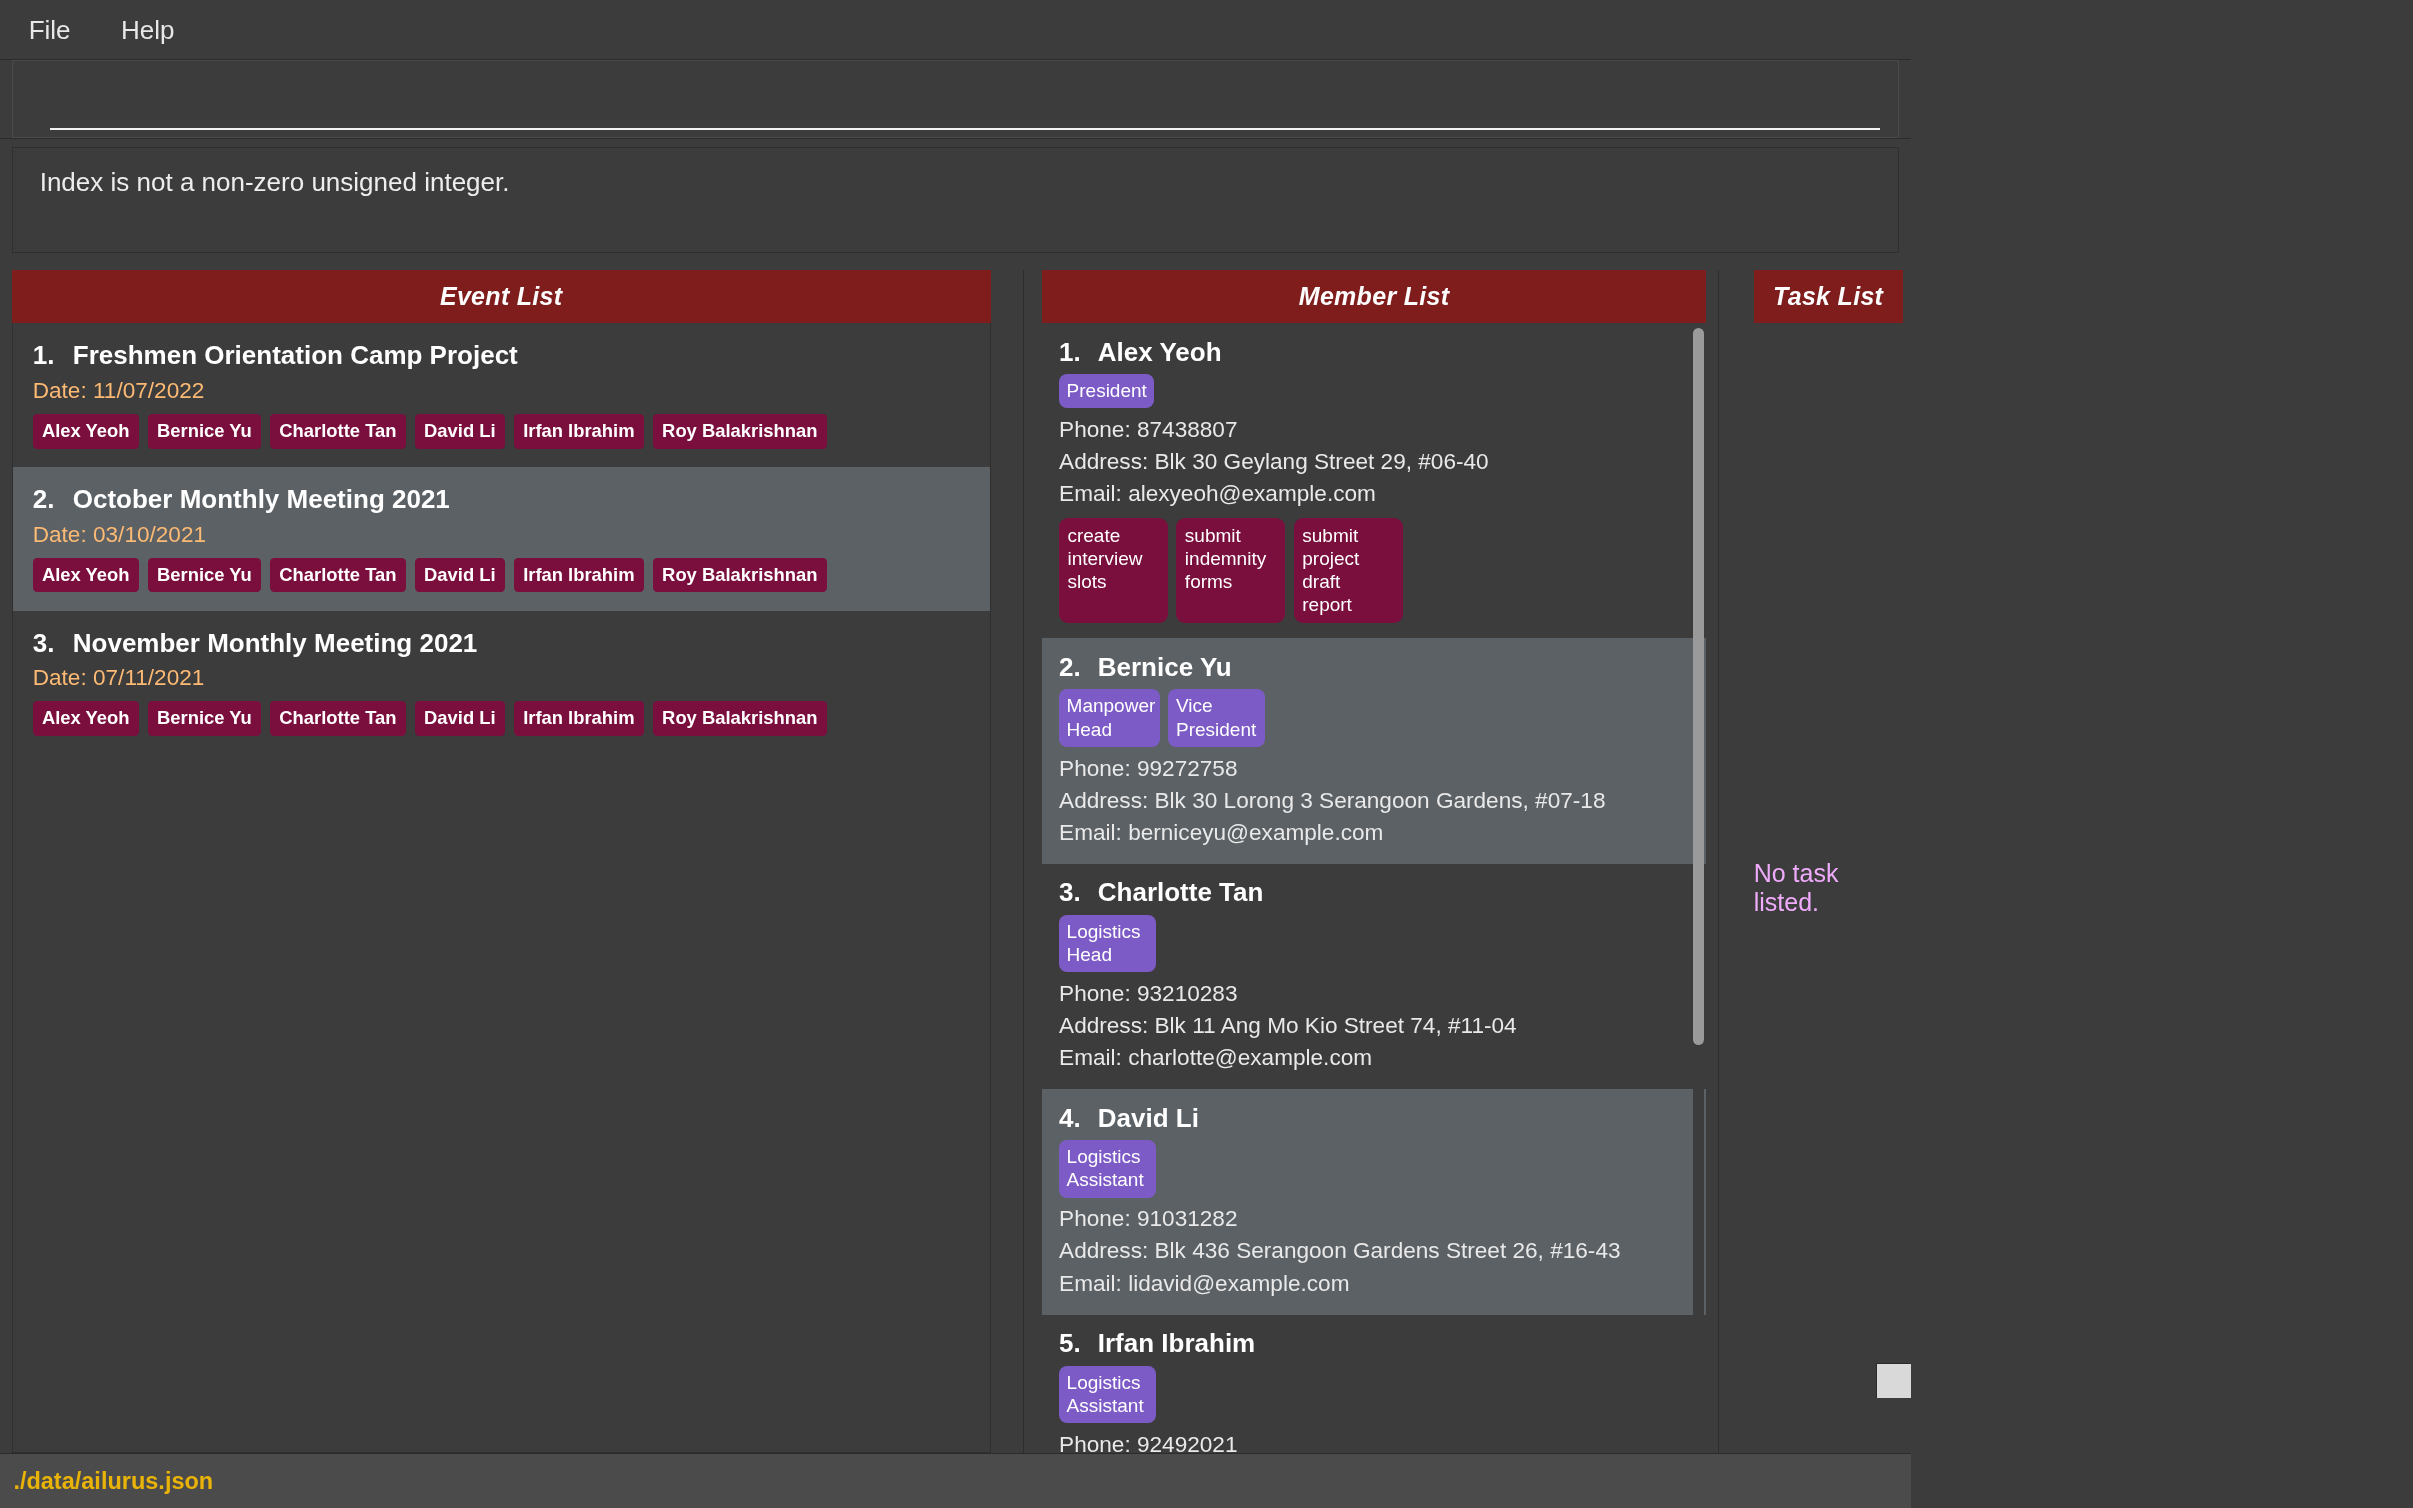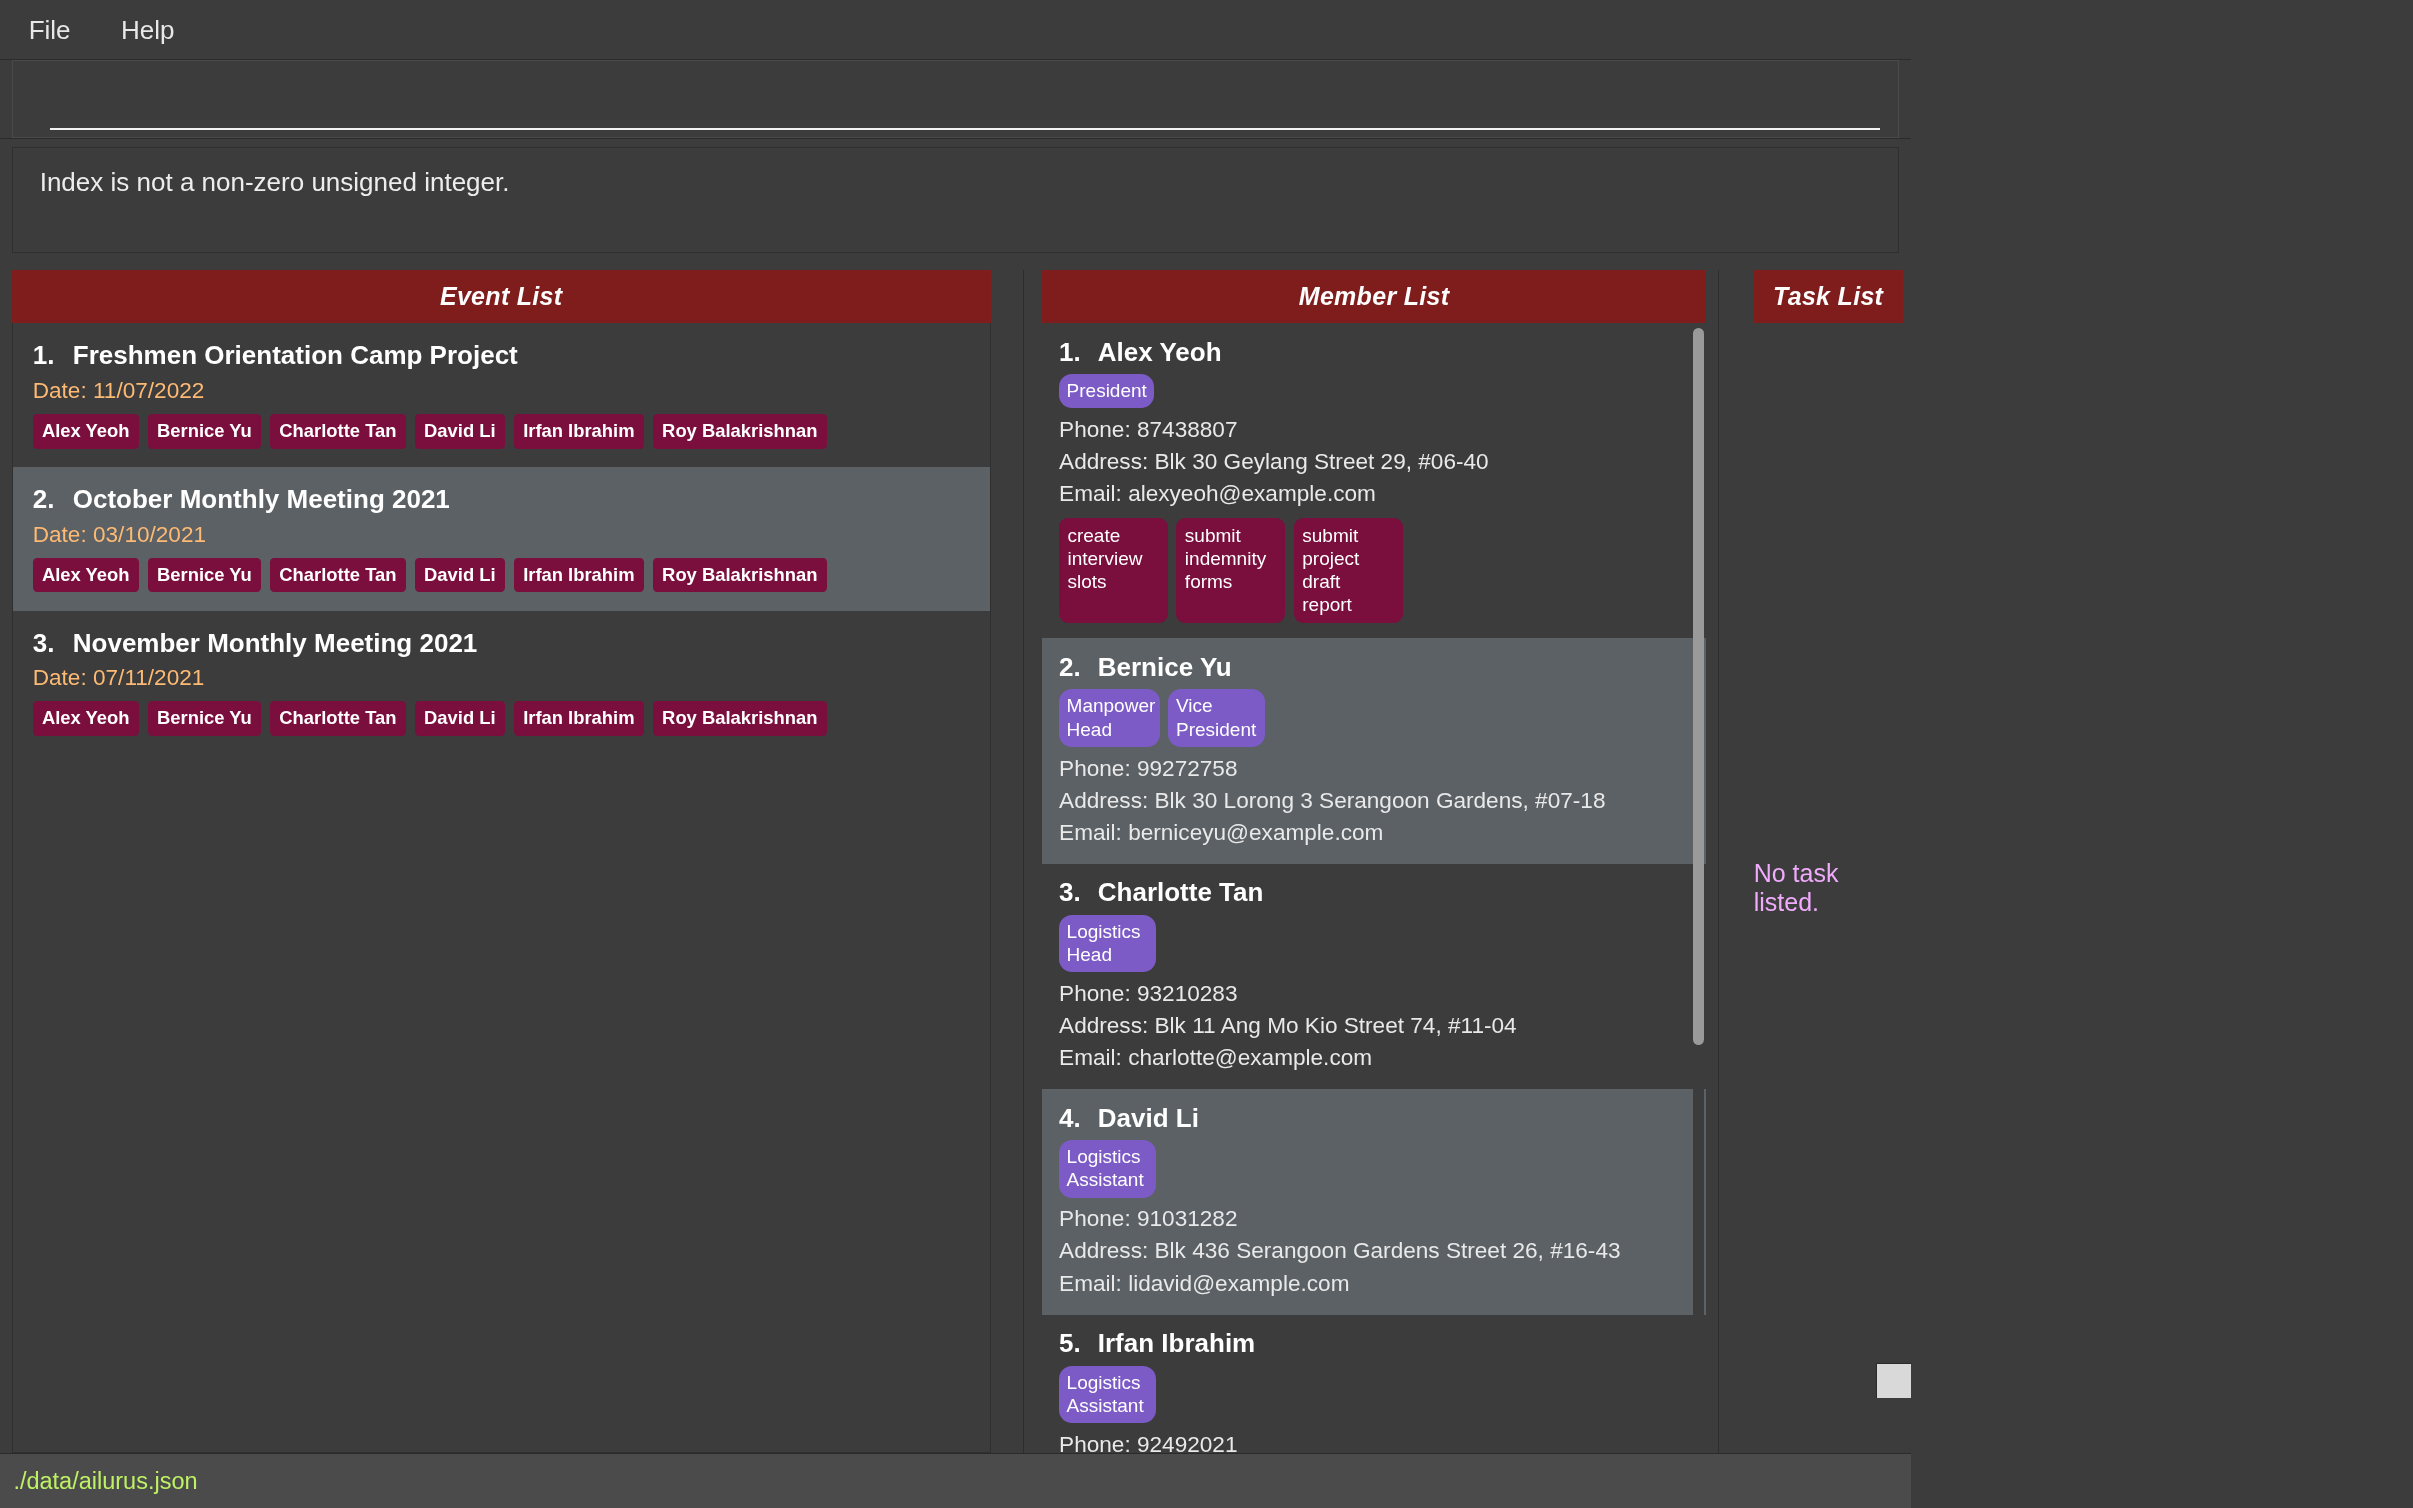--- a/index.html
+++ b/index.html
@@ -121,21 +121,21 @@
   .member-card.selected { background: #5b6165; }
   .member-title-row {
     display: flex; align-items: baseline; gap: 17px;
     color: #ffffff; font-size: 26px; font-weight: bold;
     margin-bottom: 6.7px;
   }
   .role-row { display: flex; flex-wrap: wrap; gap: 8.4px; margin-bottom: 5.9px; }
   .tag-role {
     background: #7d5bc6; color: #ffffff;
     font-size: 19px; padding: 5px 7.5px 5.9px 7.5px;
-    border-radius: 13px; line-height: 1.22;
+    border-radius: 8px; line-height: 1.22;
     max-width: 101px;
   }
   .tag-role.wrap { max-width: 97px; }
   .member-line { color: #e9e9e9; font-size: 22.6px; line-height: 1.42; }
   .task-row { display: flex; flex-wrap: wrap; gap: 8.4px; margin-top: 7.5px; }
   .tag-task {
     background: #7a0e3d; color: #ffffff;
     font-size: 19px; padding: 5.9px 8.4px 6.7px 8.4px;
     border-radius: 9px; line-height: 1.22;
     max-width: 109px;
@@ -161,21 +161,21 @@
   }
 
   
   .statusbar {
     flex: 0 0 55px; height: 55px;
     background: #4b4b4b;
     border-top: 1.7px solid #2b2b2b;
     display: flex; align-items: center;
     padding-left: 13.4px;
   }
-  .status-text { color: #bef264; font-size: 23.5px; }
+  .status-text { color: #eab308; font-size: 23.5px; font-weight: bold; }
 
   
   .grip {
     position: absolute; right: 0; bottom: 55px;
     width: 35px; height: 35px;
     background: #d9d9d9;
     border-left: 1.7px solid #2b2b2b; border-top: 1.7px solid #2b2b2b;
   }
   .panels-holder { position: relative; flex: 1 1 auto; display: flex; min-height: 0; }
 </style>

